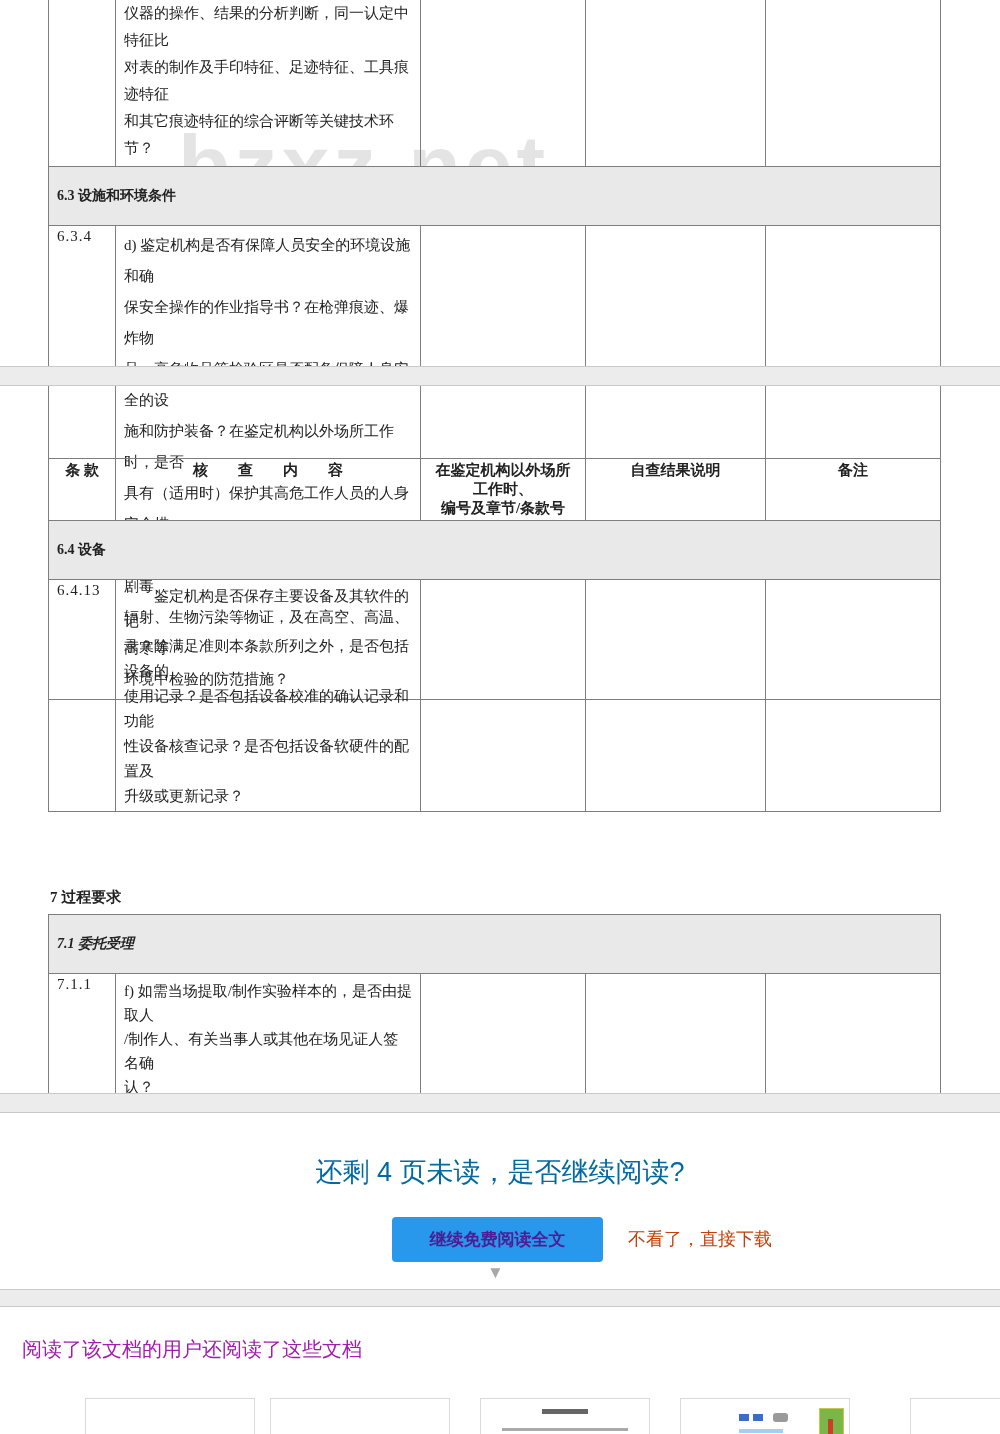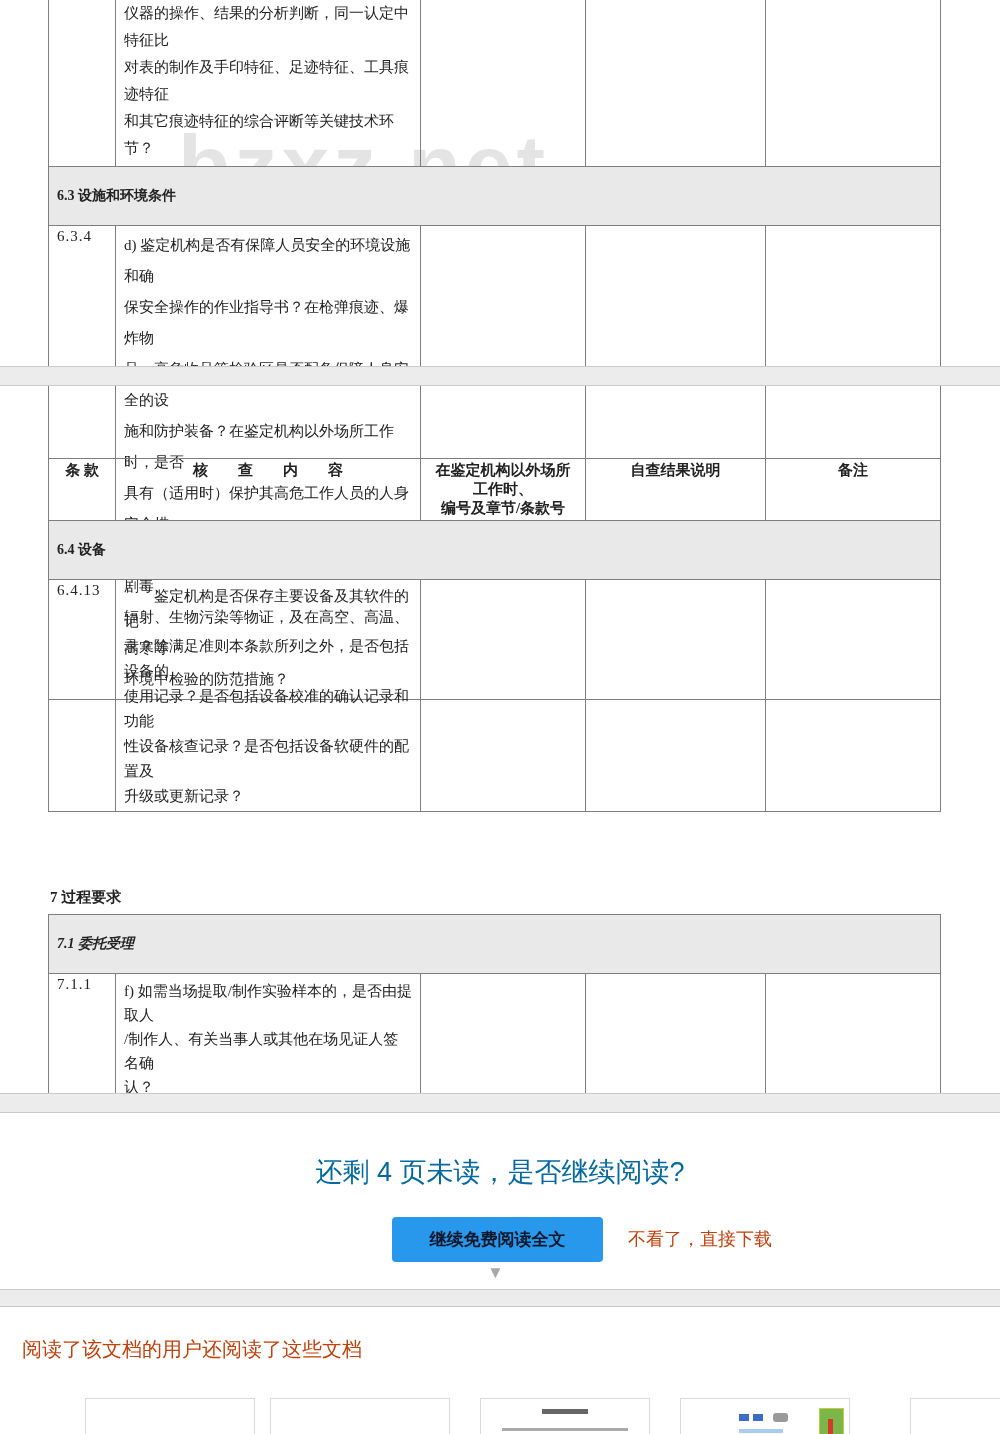--- a/index.html
+++ b/index.html
@@ -32,30 +32,30 @@
   
   .band{position:absolute;left:0;width:1000px;height:20px;background:#ececec;
         border-top:1px solid #c9c9c9;border-bottom:1px solid #c9c9c9;box-sizing:border-box;}
 
   
   .prompt-title{position:absolute;left:0;top:1126px;width:1000px;text-align:center;
                 font-size:27px;color:#0369a1;margin-top:28px;}
   .prompt-share{position:absolute;left:0;top:1178px;width:1000px;text-align:center;
                 font-size:15px;color:#f4643c;}
   .continue-btn{position:absolute;left:392px;top:1217px;width:211px;height:45px;
-                background:#2798ec;border:none;border-radius:4px;color:#0f172a;
+                background:#2798ec;border:none;border-radius:4px;color:#4c1d95;
                 font-size:17px;font-weight:bold;display:flex;align-items:center;
                 justify-content:center;cursor:pointer;font-family:"Liberation Sans",sans-serif;}
   .download-link{position:absolute;left:628px;top:1227px;font-size:18px;color:#c2410c;
                  text-decoration:none;cursor:pointer;}
   .collapse-arrow{position:absolute;left:487px;top:1264px;font-size:17px;color:#a8a8a8;
                   cursor:pointer;line-height:17px;}
 
   
-  .related-heading{position:absolute;left:22px;top:1336px;font-size:20px;color:#c2410c;}
+  .related-heading{position:absolute;left:22px;top:1336px;font-size:20px;color:#a21caf;}
   .thumb{position:absolute;top:1398px;height:70px;width:170px;background:#ffffff;
          border:1px solid #d9d9d9;box-sizing:border-box;cursor:pointer;}
   .thumb-title-bar{width:46px;height:5px;background:#666;margin:10px auto 0 auto;}
   .thumb-text-line{width:126px;height:3px;background:#aaa;margin:14px auto 0 auto;}
   .icon-row{position:relative;margin-top:13px;height:30px;}
   .blue-sq1{position:absolute;left:58px;top:2px;width:10px;height:7px;background:#3a6cc8;}
   .blue-sq2{position:absolute;left:72px;top:2px;width:10px;height:7px;background:#3a6cc8;}
   .gray-shape{position:absolute;left:92px;top:1px;width:15px;height:9px;background:#9a9a9a;border-radius:3px;}
   .blue-text-line{position:absolute;left:58px;top:17px;width:44px;height:4px;background:#a9cdf0;}
   .product-img{position:absolute;left:138px;top:-4px;width:23px;height:32px;background:#7ab648;border:1px solid #c8c84a;}

